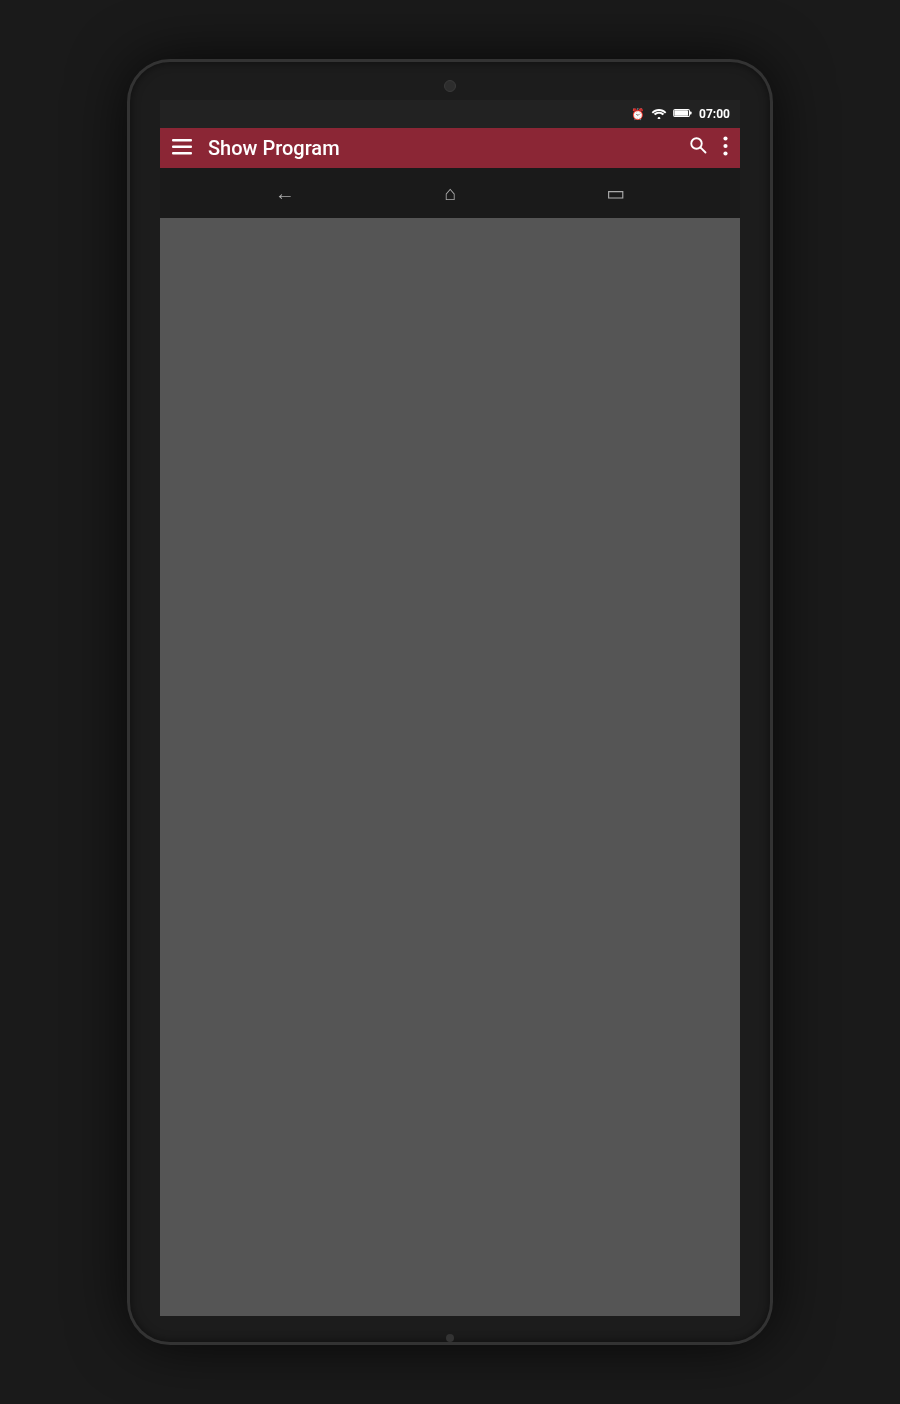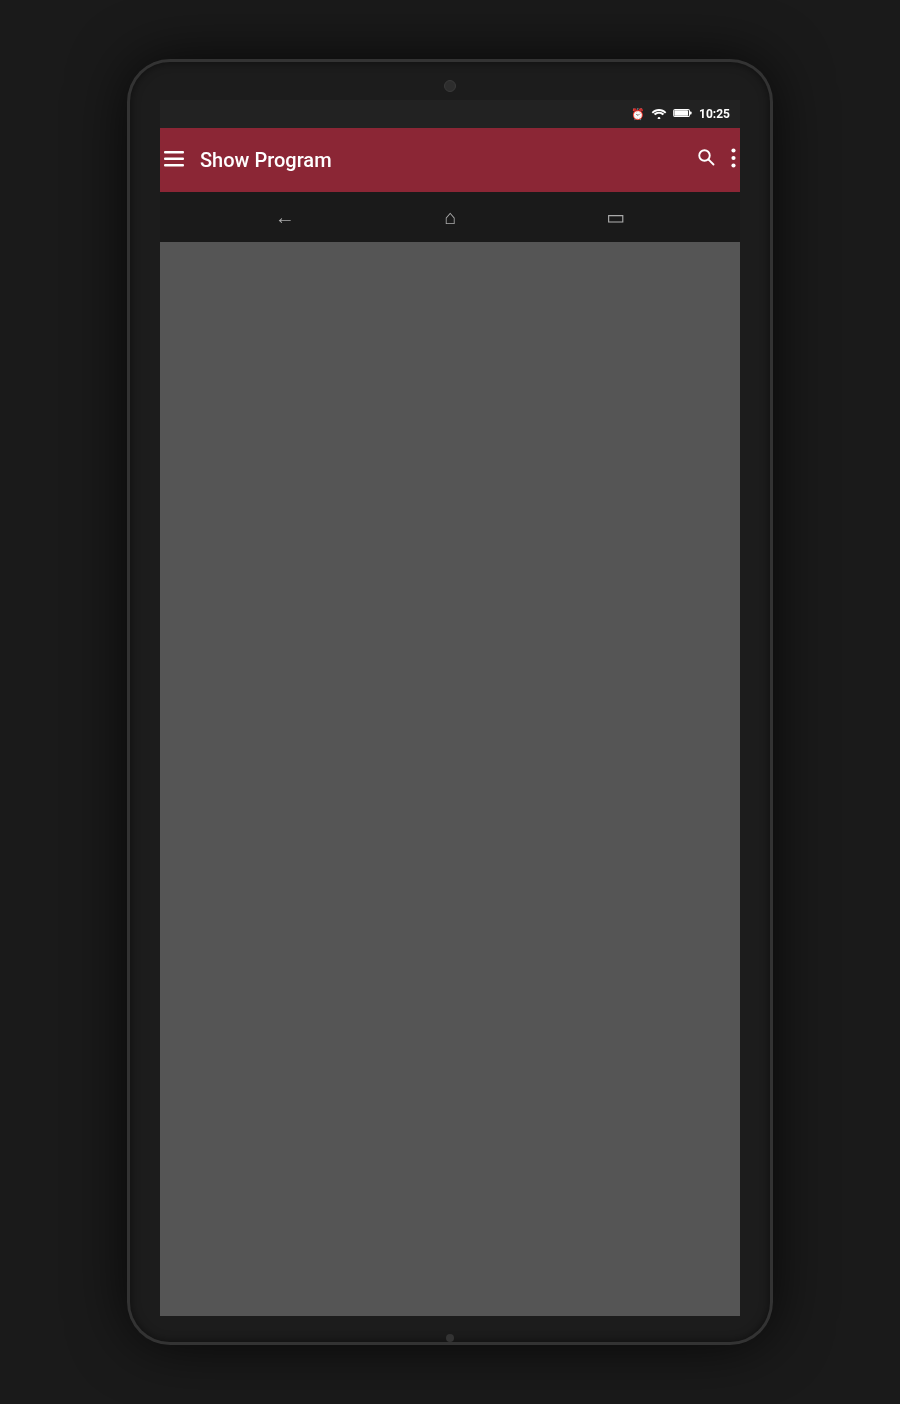--- a/index.html
+++ b/index.html
@@ -72,25 +72,25 @@
     }
 
     .status-time {
       color: #fff;
       font-size: 12px;
       font-weight: bold;
     }
 
     
     .app-bar {
-      height: 64px;
+      height: 40px;
       background: #8b2635;
       display: flex;
       align-items: center;
-      padding: 0 4px;
+      padding: 0 12px;
       flex-shrink: 0;
     }
 
     .hamburger-icon {
       color: #fff;
       font-size: 20px;
       margin-right: 16px;
       cursor: pointer;
     }
 
@@ -203,21 +203,21 @@
             <circle cx="12" cy="17" r="2"></circle>
           </svg>
         </span>
         <span class="status-icon">
           <svg width="20" height="12" viewBox="0 0 28 14" fill="white">
             <rect x="1" y="2" width="22" height="10" rx="2" stroke="white" stroke-width="1.5" fill="none"></rect>
             <rect x="23" y="5" width="3" height="4" rx="1" fill="white"></rect>
             <rect x="2" y="3" width="19" height="8" rx="1" fill="white"></rect>
           </svg>
         </span>
-        <span class="status-time">10:25</span>
+        <span class="status-time">07:00</span>
       </div>
 
       <div class="app-bar">
         <span class="hamburger-icon">
           <svg width="20" height="16" viewBox="0 0 20 16" fill="white">
             <rect y="0" width="20" height="2.5" rx="1" fill="white"></rect>
             <rect y="6.5" width="20" height="2.5" rx="1" fill="white"></rect>
             <rect y="13" width="20" height="2.5" rx="1" fill="white"></rect>
           </svg>
         </span>

